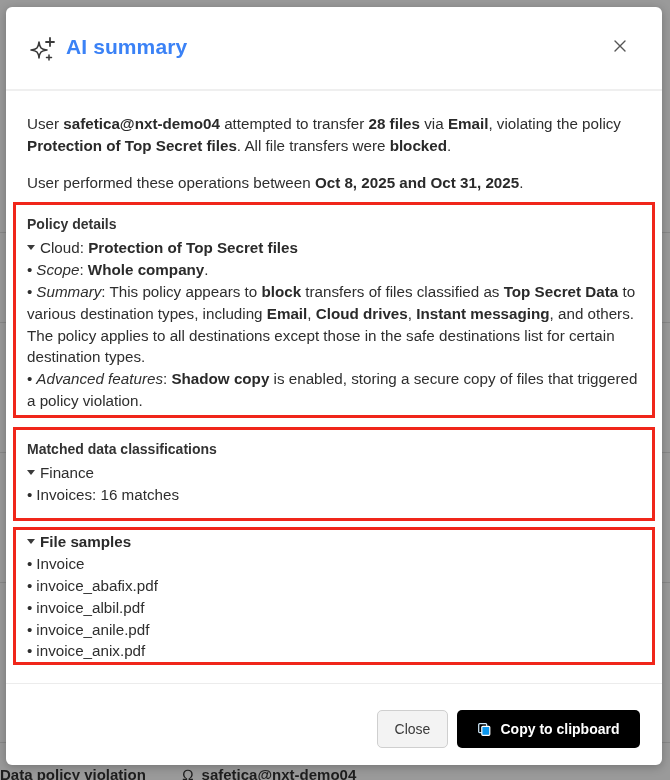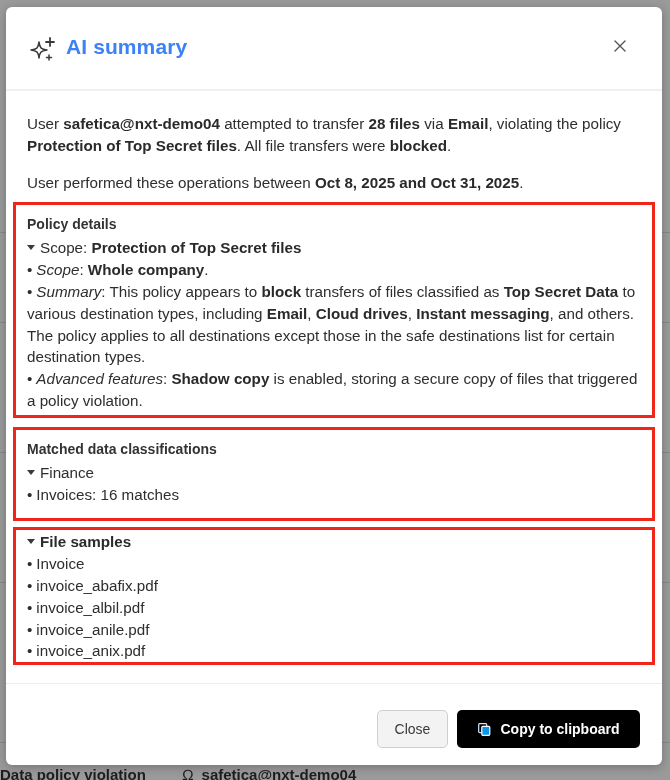--- a/index.html
+++ b/index.html
@@ -223,21 +223,21 @@
   </div>
 
   <div class="modal-body">
     <div class="intro">
       <p><span>User </span><b>safetica@nxt-demo04</b><span> attempted to transfer </span><b>28 files</b><span> via </span><b>Email</b><span>, violating the policy </span><b>Protection of Top Secret files</b><span>. All file transfers were </span><b>blocked</b><span>.</span></p>
       <p><span>User performed these operations between </span><b>Oct 8, 2025 and Oct 31, 2025</b><span>.</span></p>
     </div>
 
     <div class="section section-policy">
       <div class="section-title">Policy details</div>
-      <p class="line"><span class="tri"></span><span>Scope: </span><b>Protection of Top Secret files</b></p>
+      <p class="line"><span class="tri"></span><span>Cloud: </span><b>Protection of Top Secret files</b></p>
       <p class="line"><span class="bullet">•</span><i>Scope</i><span>: </span><b>Whole company</b><span>.</span></p>
       <p class="line"><span class="bullet">•</span><i>Summary</i><span>: This policy appears to </span><b>block</b><span> transfers of files classified as </span><b>Top Secret Data</b><span> to various destination types, including </span><b>Email</b><span>, </span><b>Cloud drives</b><span>, </span><b>Instant messaging</b><span>, and others. The policy applies to all destinations except those in the safe destinations list for certain destination types.</span></p>
       <p class="line"><span class="bullet">•</span><i>Advanced features</i><span>: </span><b>Shadow copy</b><span> is enabled, storing a secure copy of files that triggered a policy violation.</span></p>
     </div>
 
     <div class="section section-matched">
       <div class="section-title">Matched data classifications</div>
       <p class="line"><span class="tri"></span><span>Finance</span></p>
       <p class="line"><span class="bullet">•</span><span>Invoices: 16 matches</span></p>
     </div>

